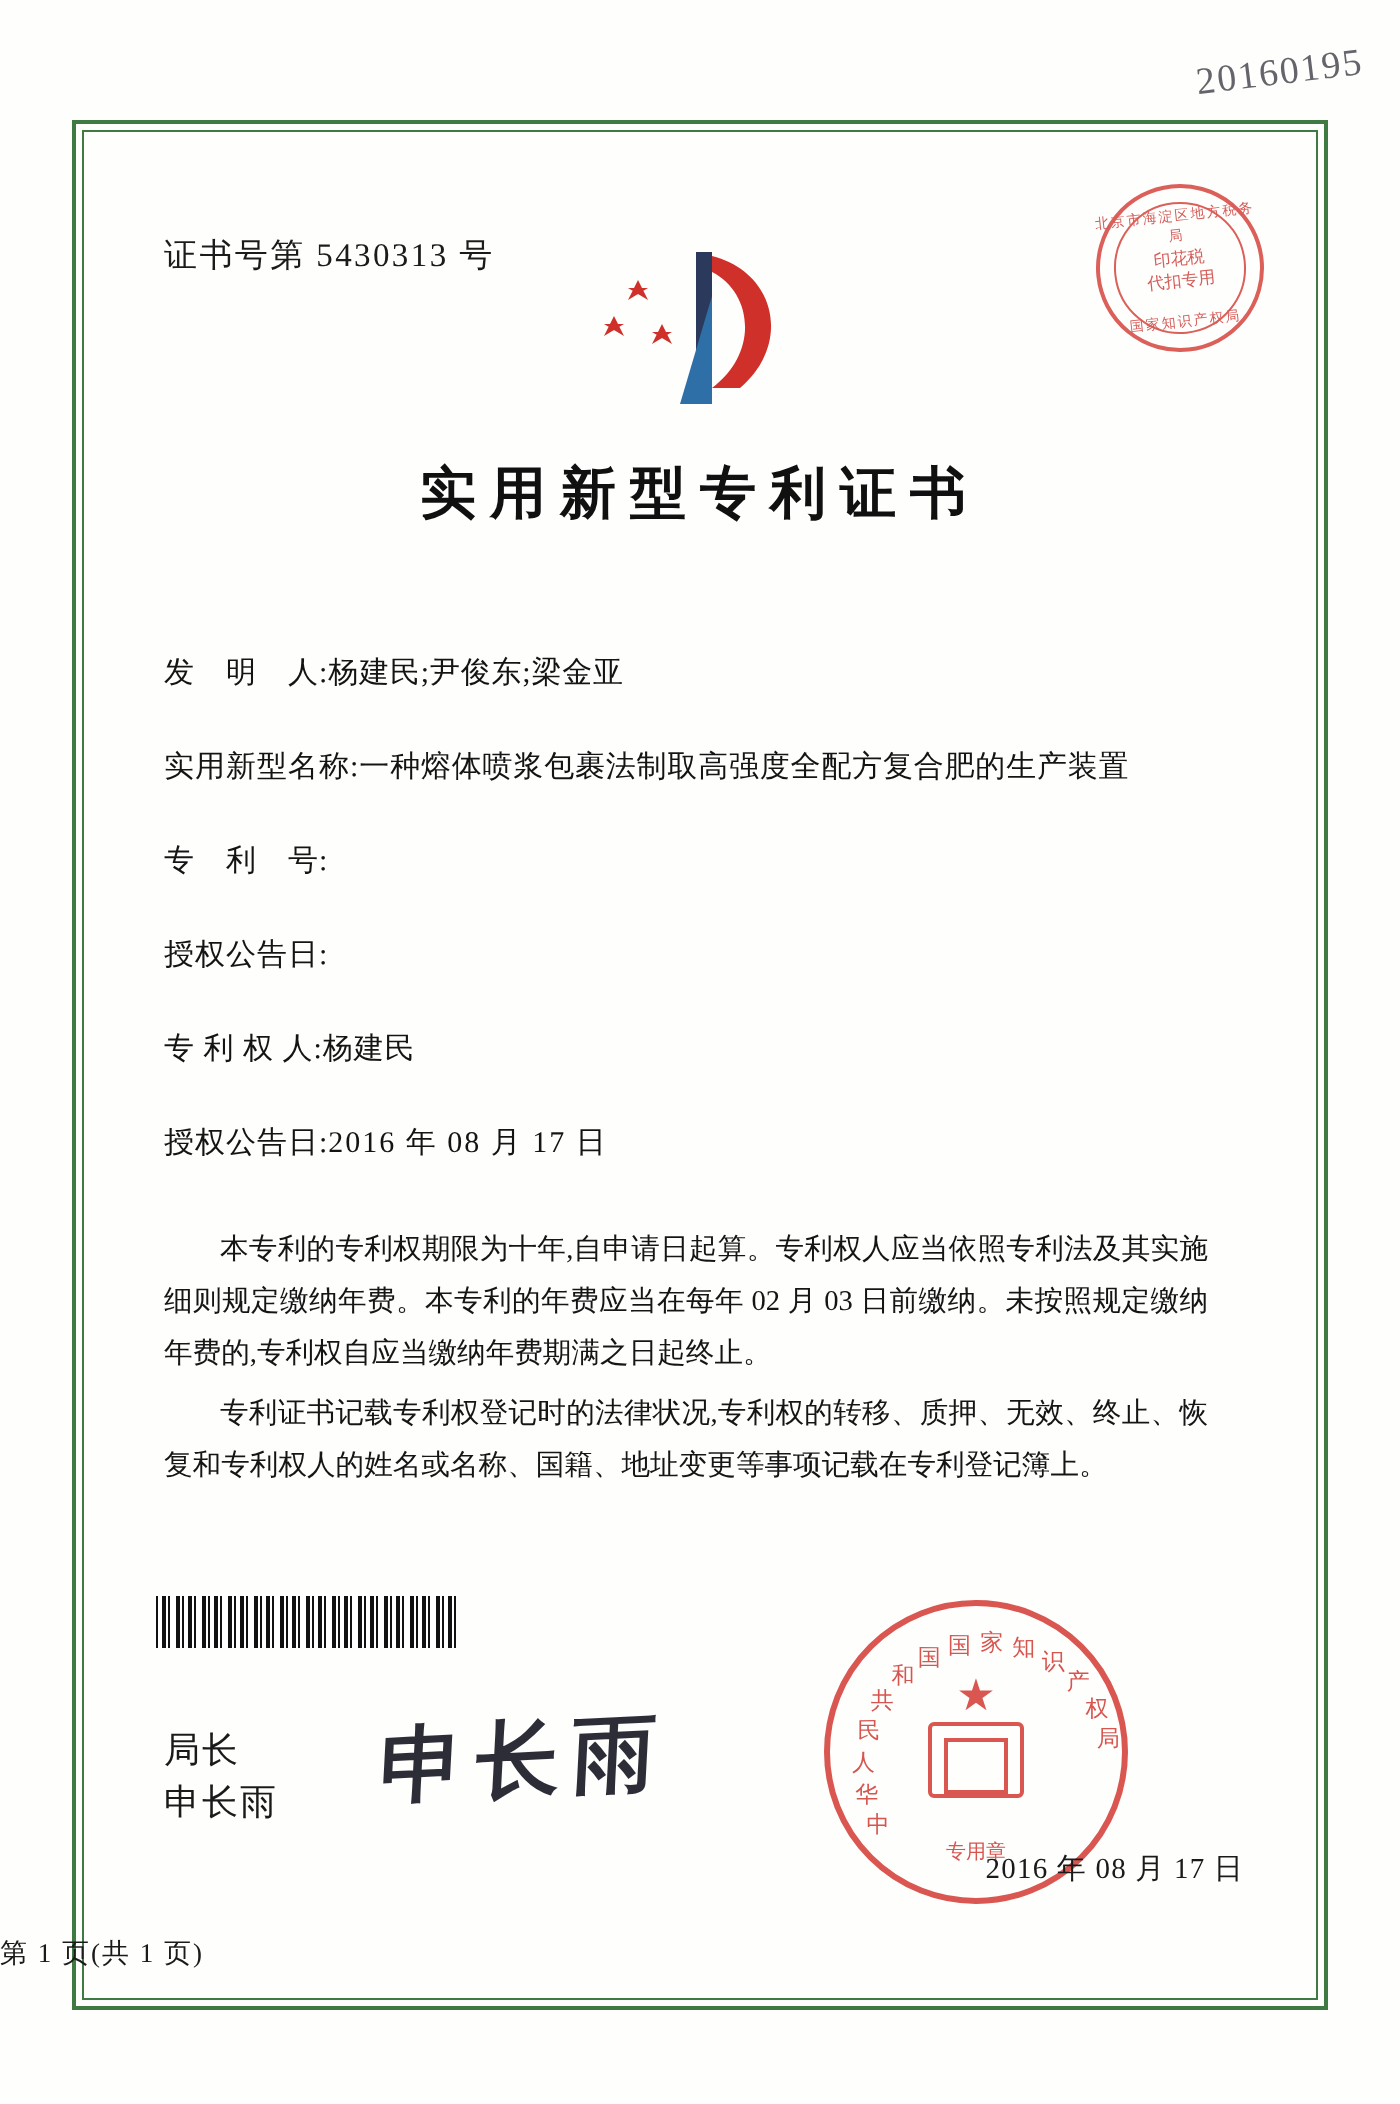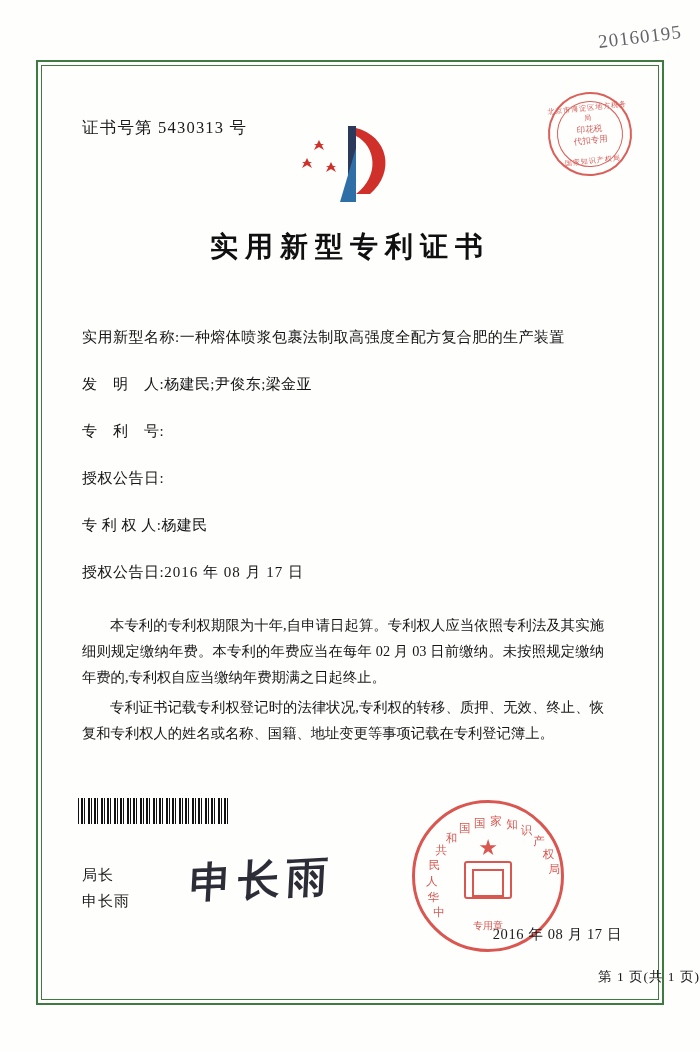--- a/index.html
+++ b/index.html
@@ -239,21 +239,21 @@
     text-align: center;
     font-size: 10px;
     color: #cf302a;
   }
 
   
   .director-block {
     position: absolute;
     left: 82px;
     top: 862px;
-    font-size: 15px;
+    font-size: 18px;
     line-height: 26px;
     letter-spacing: 1px;
   }
   .signature {
     position: absolute;
     left: 190px;
     top: 852px;
     font-size: 42px;
     font-family: "Liberation Serif", "DejaVu Serif", serif;
     color: #1c1c28;
@@ -270,21 +270,21 @@
     top: 925px;
     font-size: 14.5px;
     letter-spacing: .6px;
   }
 
   
   .footer {
     position: absolute;
     left: 0; right: 0;
     top: 968px;
-    text-align: right;
+    text-align: left;
     font-size: 13.5px;
     letter-spacing: 1px;
     color: #1a1a1a;
   }
 </style>
 </head>
 <body>
 
 <div class="page">
 
@@ -310,26 +310,26 @@
     <div class="inner-ring"></div>
     <div class="arc-top">北京市海淀区地方税务局</div>
     <div class="mid">印花税<br>代扣专用</div>
     <div class="arc-bottom">国家知识产权局</div>
   </div>
 
   <div class="main-title">实用新型专利证书</div>
 
   <div class="fields">
     <div class="field-row">
+      <span class="field-label">发　明　人:</span>
+      <span class="field-value">杨建民;尹俊东;梁金亚</span>
+    </div>
+    <div class="field-row">
       <span class="field-label">实用新型名称:</span>
       <span class="field-value">一种熔体喷浆包裹法制取高强度全配方复合肥的生产装置</span>
-    </div>
-    <div class="field-row">
-      <span class="field-label">发　明　人:</span>
-      <span class="field-value">杨建民;尹俊东;梁金亚</span>
     </div>
     <div class="field-row">
       <span class="field-label">专　利　号:</span>
     </div>
     <div class="field-row">
       <span class="field-label">授权公告日:</span>
     </div>
     <div class="field-row">
       <span class="field-label">专 利 权 人:</span>
       <span class="field-value">杨建民</span>

